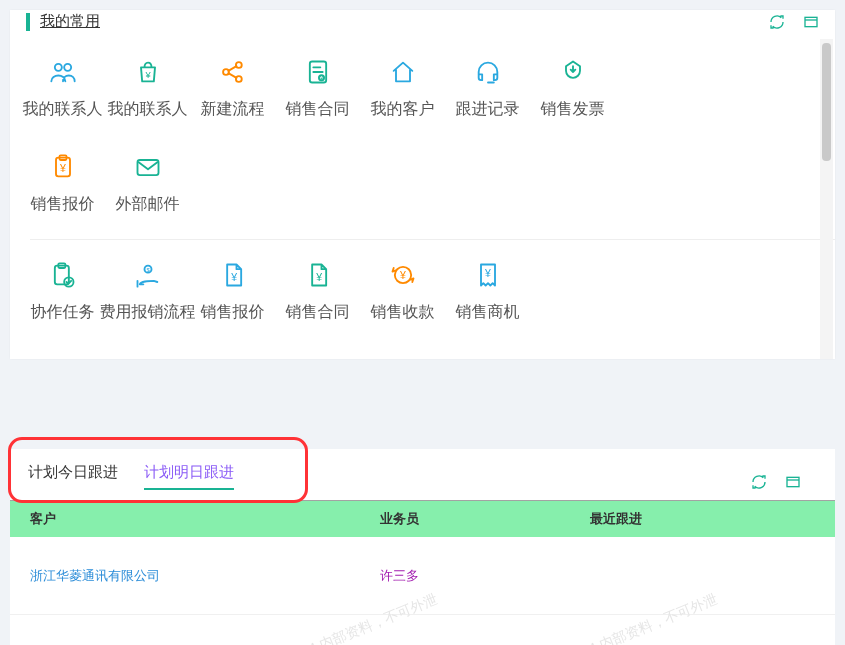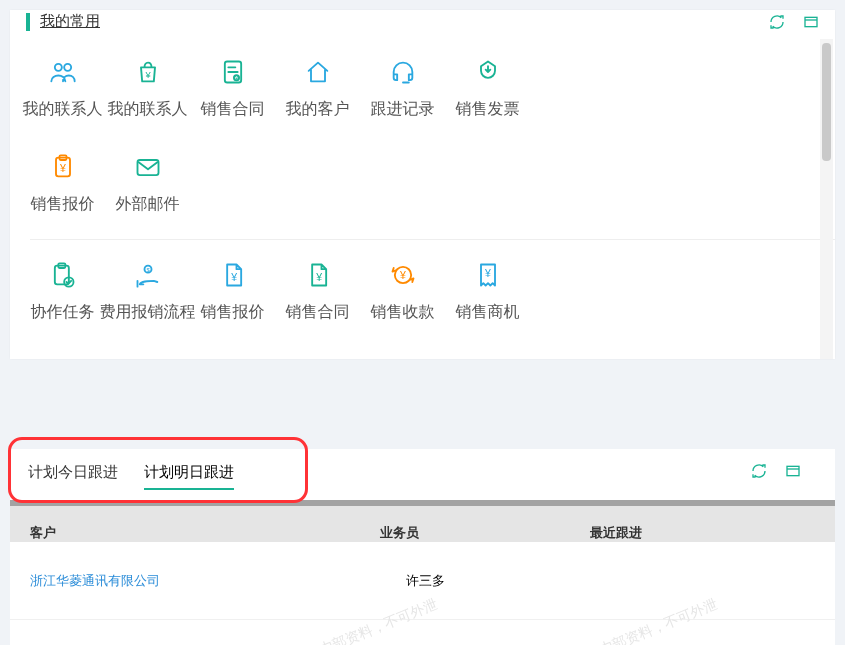--- a/index.html
+++ b/index.html
@@ -13,34 +13,34 @@
   .act-icon svg { width: 16px; height: 16px; stroke: #19b394; }
   .grid-wrap { position: relative; padding: 4px 10px 18px 10px; }
   .grid { display: flex; flex-wrap: wrap; }
   .cell { width: 85px; display: flex; flex-direction: column; align-items: center; margin: 14px 0 18px 0; cursor: pointer; }
   .cell .icon { width: 34px; height: 30px; display:flex; align-items:center; justify-content:center; }
   .cell .label { margin-top: 12px; font-size: 16px; color: #555; white-space: nowrap; }
   .divider-row { width: 100%; height: 1px; background: #eee; margin: 6px 10px; }
   .scroll-thumb { position:absolute; top:4px; right:4px; width:9px; height:118px; background:#c9c9c9; border-radius:4px; }
   .scroll-track { position:absolute; top:0; right:2px; bottom:0; width:13px; background:#f4f4f4; }
   .panel2 { background:#fff; margin: 90px 10px 10px 10px; position:relative; }
-  .tabs-row { display:flex; align-items:flex-start; padding: 14px 34px 10px 18px; border-bottom:6px solid #a3a3a3; }
+  .tabs-row { display:flex; align-items:flex-end; padding: 14px 34px 10px 18px; border-bottom:1px solid #a3a3a3; }
   .tab { font-size: 15px; color:#333; margin-right: 26px; padding-bottom: 6px; cursor:pointer; }
-  .tab.active { color:#000000; border-bottom: 2px solid #19b394; }
+  .tab.active { color:#8b5cf6; border-bottom: 2px solid #19b394; }
   .tabs-actions { margin-left:auto; display:flex; gap:18px; }
   .highlight-box { position:absolute; border:3px solid #ff3236; border-radius:14px; pointer-events:none; }
   .table { width:100%; }
-  .th-row { display:flex; background:#e5e5e5; height:36px; align-items:flex-end; }
+  .th-row { display:flex; background:#86efac; height:36px; align-items:center; }
   .th, .td { padding-left: 20px; }
   .col1 { width: 350px; }
   .col2 { width: 210px; }
   .col3 { flex:1; }
   .th { font-weight:bold; color:#333; font-size:13px; }
-  .tr { display:flex; height:78px; align-items:center; border-bottom:1px solid #f0f0f0;gap:26px; }
-  .td { font-size:13px; color:#000000; }
+  .tr { display:flex; height:78px; align-items:center; border-bottom:1px solid #f0f0f0; }
+  .td { font-size:13px; color:#a21caf; }
   .td.link { color:#2a8cd8; cursor:pointer; }
   .watermark { position:absolute; font-size:14px; color:#e6e6e6; transform:rotate(-22deg); pointer-events:none; white-space:nowrap; }
 </style>
 </head>
 <body>
 
 <div class="panel">
   <div class="panel-header">
     <div class="panel-title-bar"></div>
     <div class="panel-title">我的常用</div>
@@ -77,20 +77,31 @@
             <svg viewBox="0 0 24 24" width="30" height="28">
               <path d="M6 8h12l-1 12H7z M9 8c0-2 1-4 3-4s3 2 3 4" stroke="#19b394" fill="none" stroke-width="1.6" stroke-linecap="round" stroke-linejoin="round"></path>
               <text x="12" y="17" text-anchor="middle" font-size="8" fill="#19b394">¥</text>
             </svg>
           </div>
           <div class="label">我的联系人</div>
         </div>
         <div class="cell">
           <div class="icon">
             <svg viewBox="0 0 24 24" width="30" height="28">
+              <circle cx="6" cy="12" r="2.5" stroke="#ff8a00" fill="none" stroke-width="1.6" stroke-linecap="round" stroke-linejoin="round"></circle>
+              <circle cx="17" cy="6" r="2.5" stroke="#ff8a00" fill="none" stroke-width="1.6" stroke-linecap="round" stroke-linejoin="round"></circle>
+              <circle cx="17" cy="18" r="2.5" stroke="#ff8a00" fill="none" stroke-width="1.6" stroke-linecap="round" stroke-linejoin="round"></circle>
+              <path d="M8 11l7-4M8 13l7 4" stroke="#ff8a00" fill="none" stroke-width="1.6" stroke-linecap="round" stroke-linejoin="round"></path>
+            </svg>
+          </div>
+          <div class="label">新建流程</div>
+        </div>
+        <div class="cell">
+          <div class="icon">
+            <svg viewBox="0 0 24 24" width="30" height="28">
               <rect x="5" y="3" width="14" height="18" rx="2" stroke="#19b394" fill="none" stroke-width="1.6" stroke-linecap="round" stroke-linejoin="round"></rect>
               <path d="M8 8h6M8 12h8" stroke="#19b394" fill="none" stroke-width="1.6" stroke-linecap="round" stroke-linejoin="round"></path>
               <circle cx="15" cy="17" r="2.2" stroke="#19b394" fill="none" stroke-width="1.6" stroke-linecap="round" stroke-linejoin="round"></circle>
               <text x="15" y="19" text-anchor="middle" font-size="5" fill="#19b394">¥</text>
             </svg>
           </div>
           <div class="label">销售合同</div>
         </div>
         <div class="cell">
           <div class="icon">

